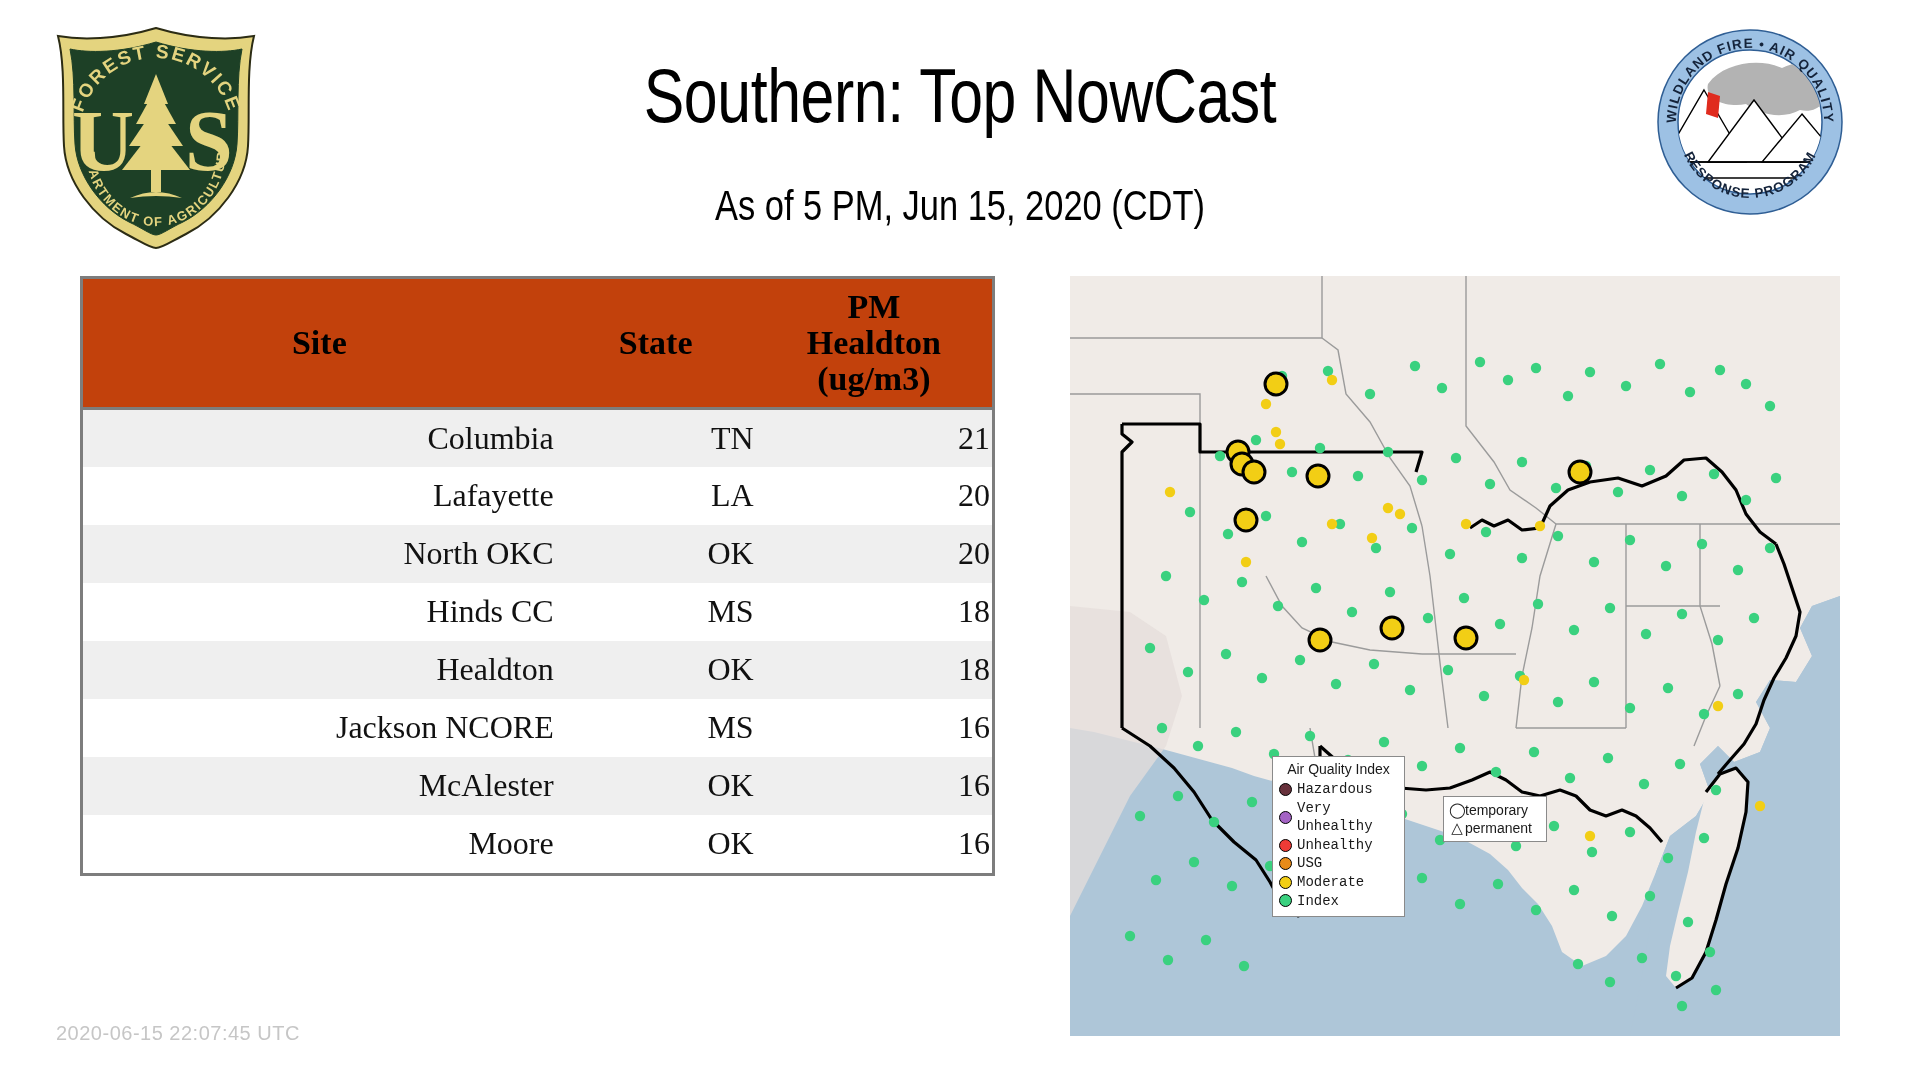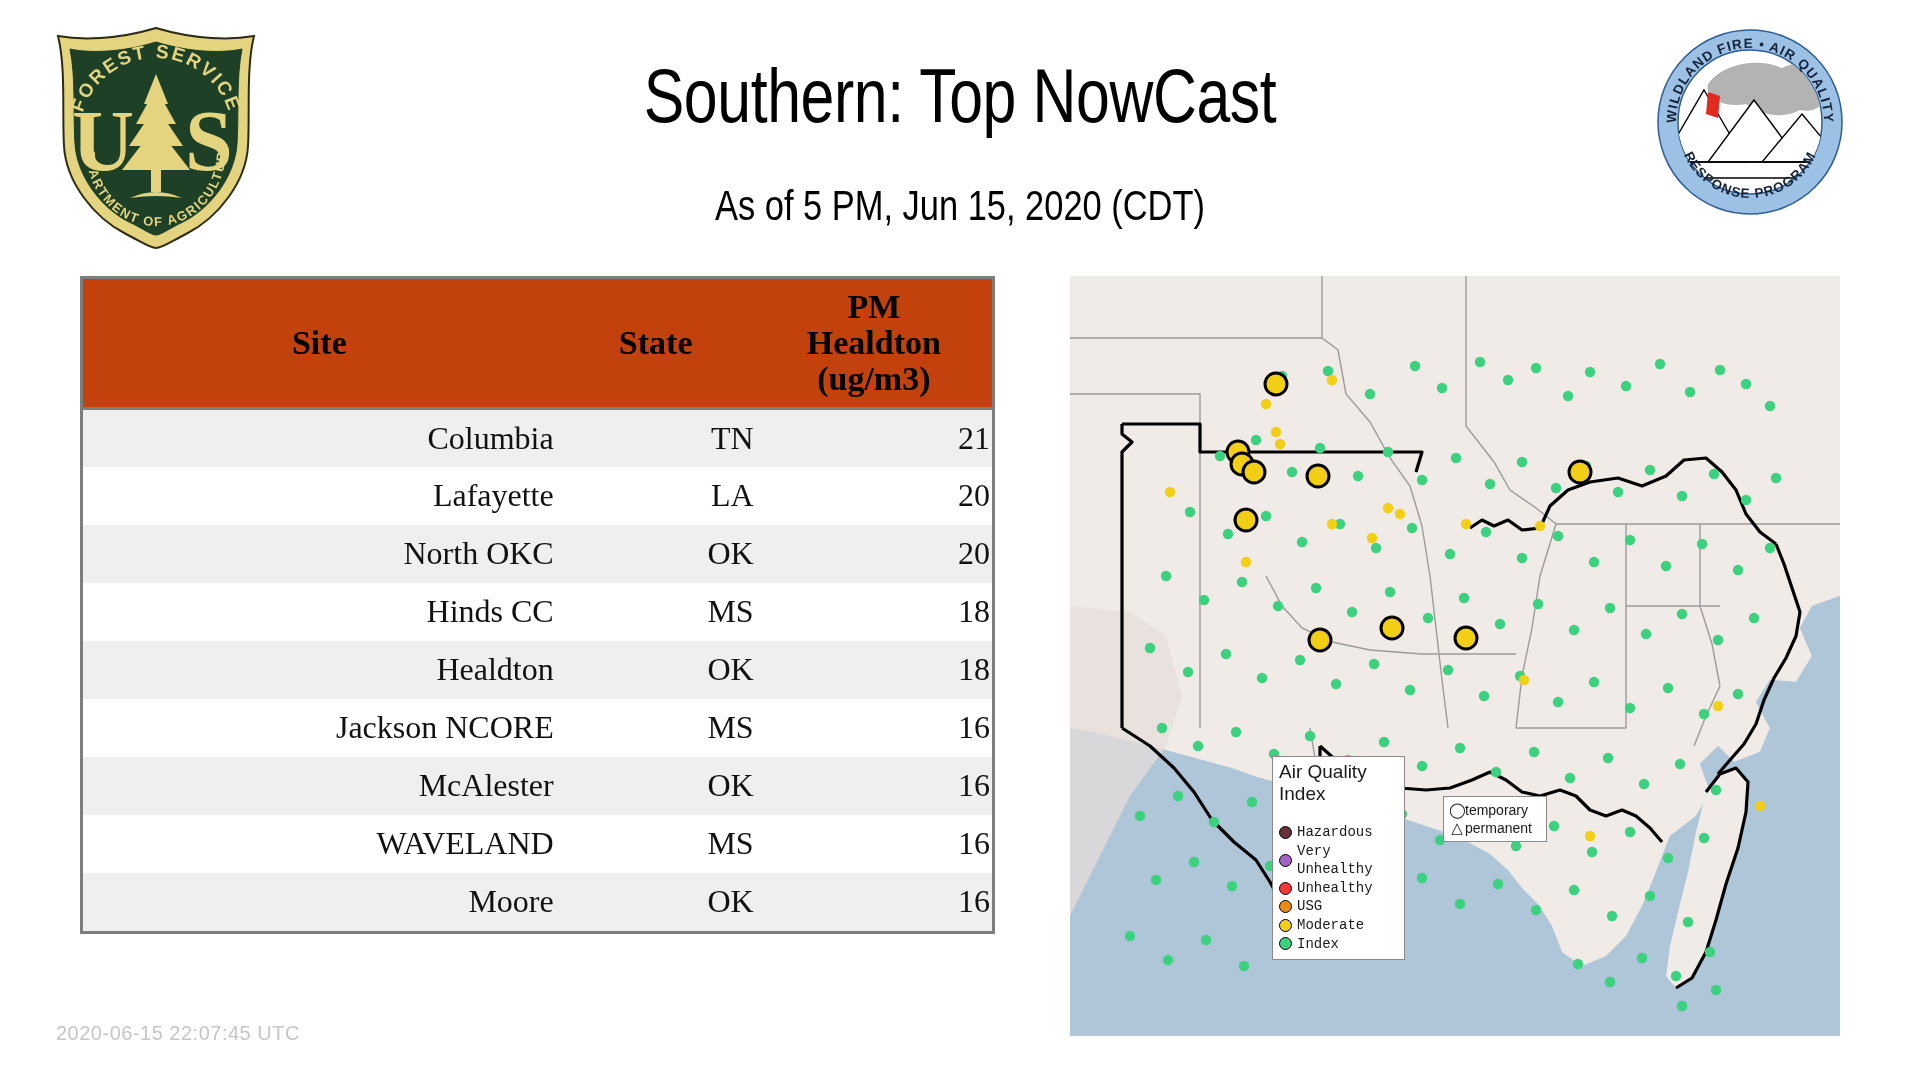--- a/index.html
+++ b/index.html
@@ -84,21 +84,21 @@
 
   
   .map-legend {
     position: absolute;
     background: #ffffff;
     border: 1px solid #8a8a8a;
     font-family: "Liberation Sans", sans-serif;
     color: #1a1a1a;
   }
   #aqi-legend { left: 1272px; top: 756px; width: 133px; padding: 4px 6px 6px 6px; }
-  #aqi-legend .lg-title { font-size: 19px; text-align: left; margin-bottom: 18px; }
+  #aqi-legend .lg-title { font-size: 14px; text-align: center; margin-bottom: 3px; }
   #aqi-legend ul { list-style: none; }
   #aqi-legend li { display: flex; align-items: center; font-size: 14px; line-height: 1.33; font-family: Liberation Mono, monospace; }
   #aqi-legend .swatch {
     width: 13px; height: 13px; border-radius: 50%;
     border: 1.2px solid #000; margin-right: 5px; flex: none;
   }
   #site-type-legend { left: 1443px; top: 796px; width: 104px; padding: 4px 5px; }
   #site-type-legend .row { display: flex; align-items: center; font-size: 14px; line-height: 1.2; }
   #site-type-legend .gl { width: 16px; text-align: center; font-size: 15px; flex: none; }
 </style>
@@ -225,25 +225,20 @@
             <td>18</td>
           </tr>
           <tr>
             <td>Jackson NCORE</td>
             <td>MS</td>
             <td>16</td>
           </tr>
           <tr>
             <td>McAlester</td>
             <td>OK</td>
-            <td>16</td>
-          </tr>
-          <tr>
-            <td>WAVELAND</td>
-            <td>MS</td>
             <td>16</td>
           </tr>
           <tr>
             <td>Moore</td>
             <td>OK</td>
             <td>16</td>
           </tr>
         </tbody>
     </table>
   </div>

